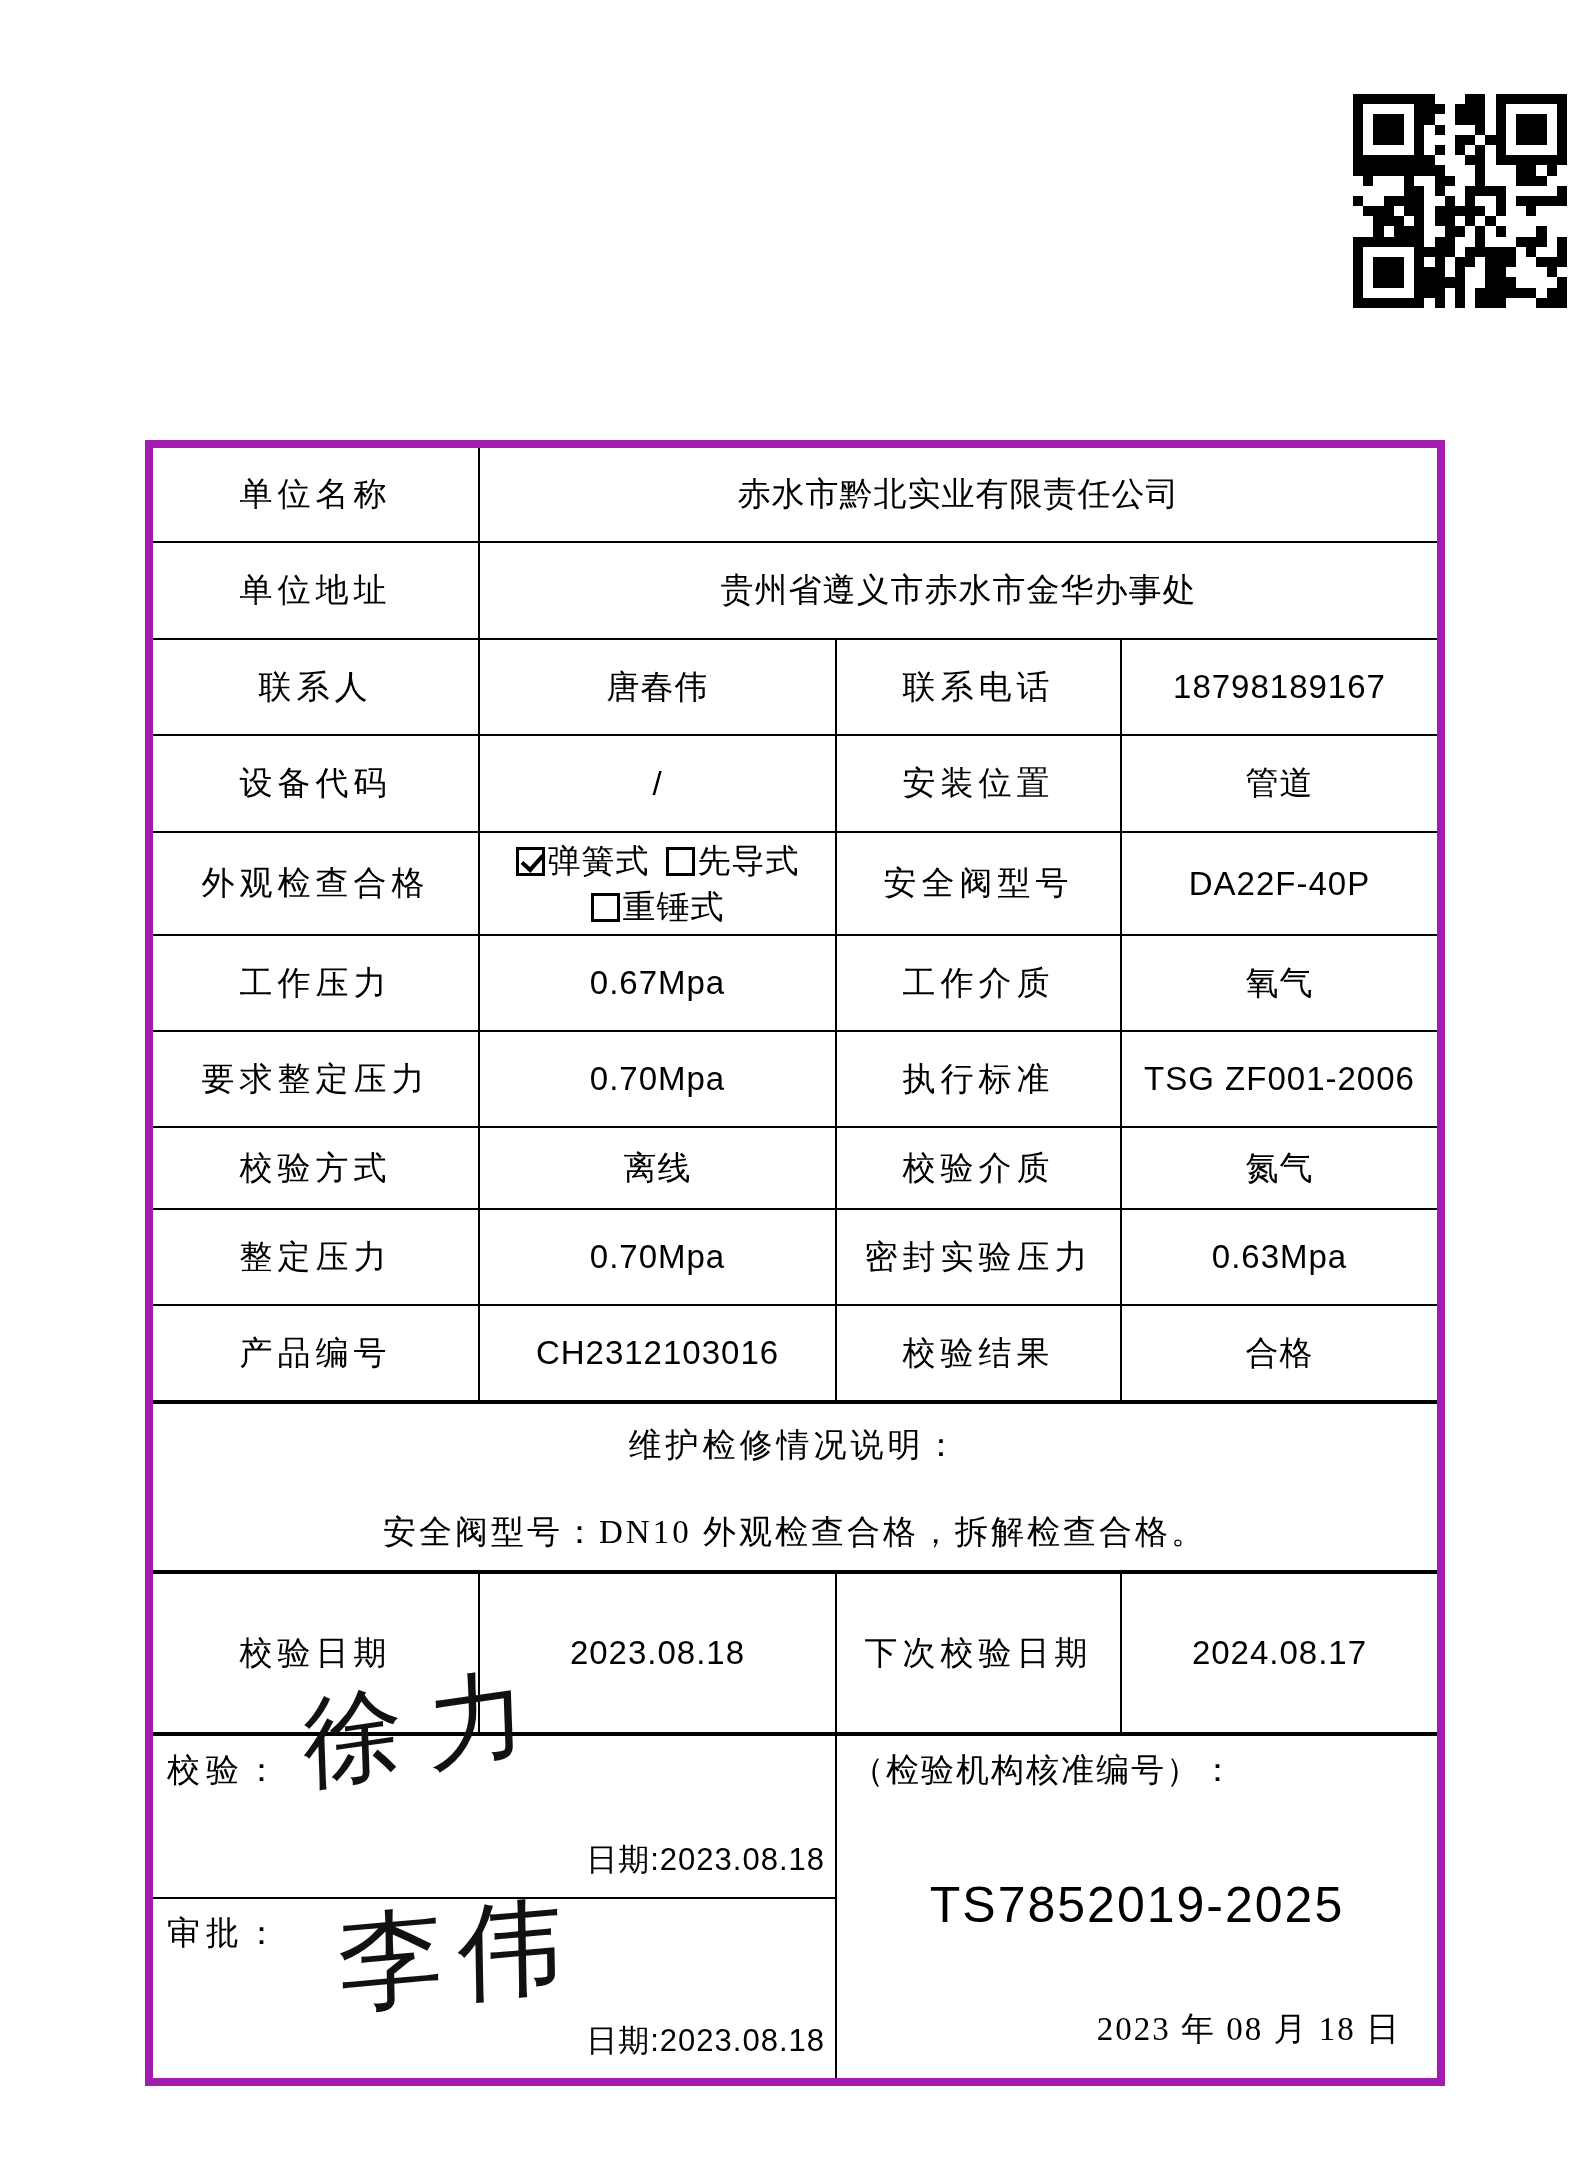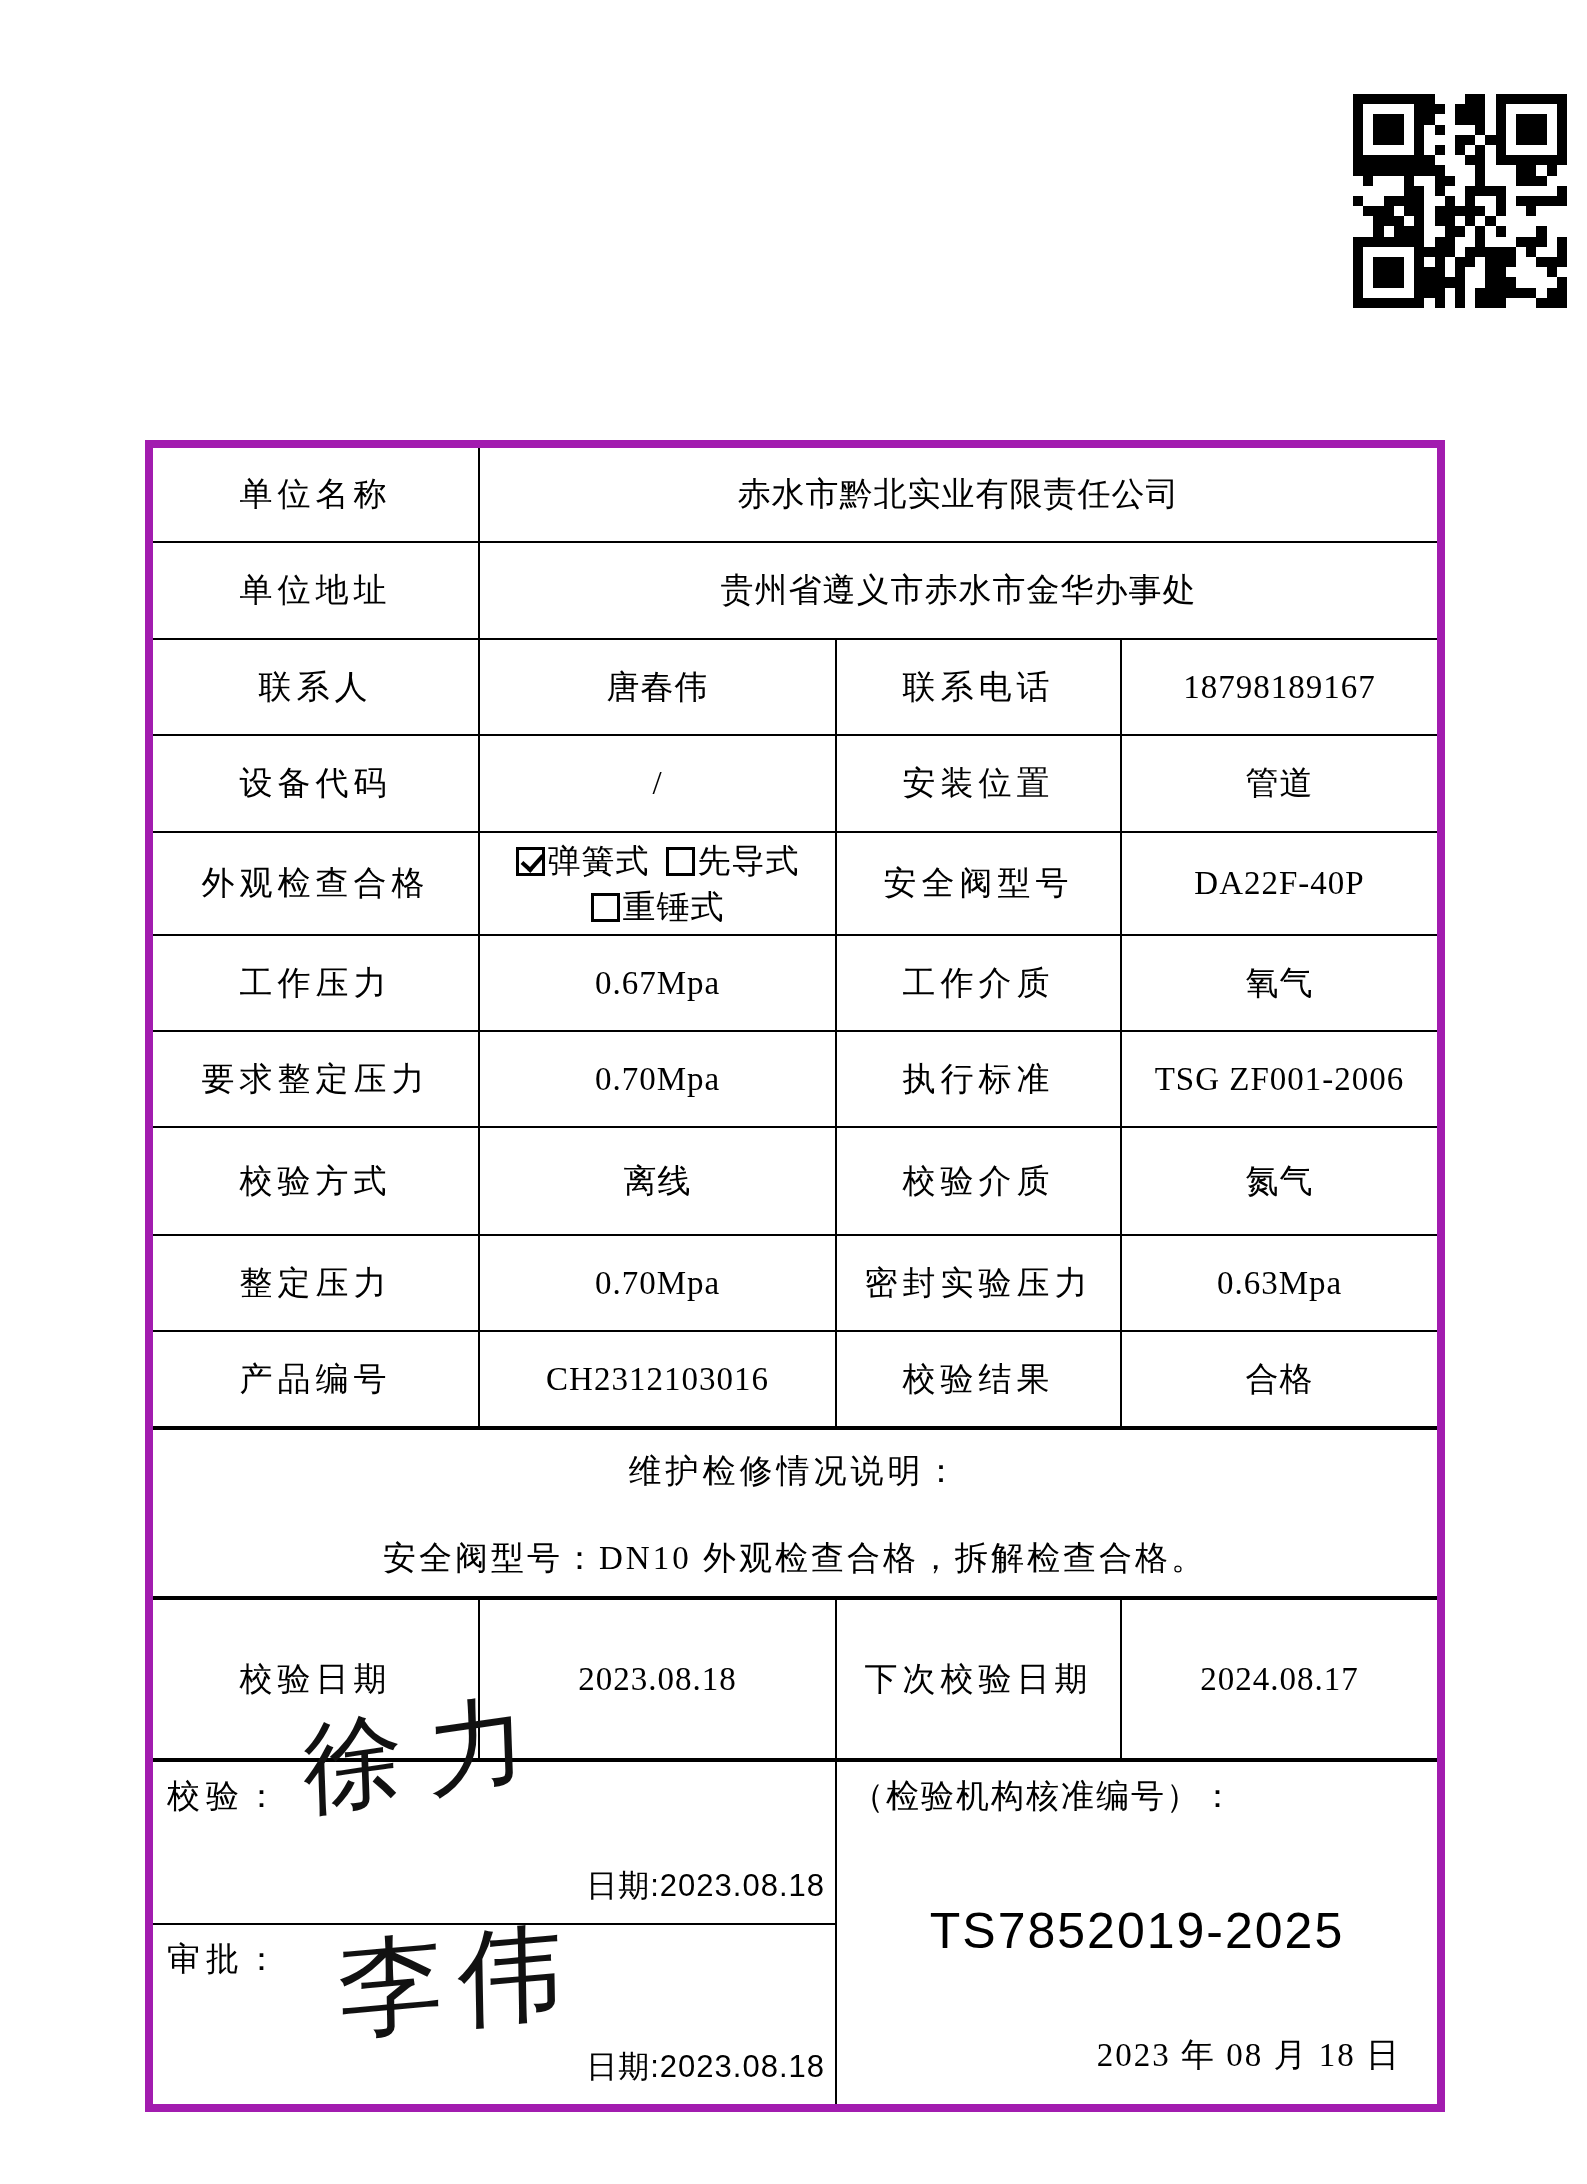--- a/index.html
+++ b/index.html
@@ -25,23 +25,23 @@
     position:absolute; top:440px; left:145px; width:1292px;
     border-collapse:collapse; table-layout:fixed;
     border:8px solid #a21caf;
   }
   table.form td {
     border:2px solid #000; text-align:center; vertical-align:middle;
     font-size:33px; overflow:visible;
   }
   tr.sep > td { border-top:4px solid #000; }
   .lab { letter-spacing:5px; }
-  .val { font-family:Liberation Serif, serif; letter-spacing:1px; }
-  
-  .h98{height:98px}.h97{height:97px}.h96{height:96px}.h94{height:108px}
+  .val { font-family:Liberation Sans, sans-serif; letter-spacing:1px; }
+  
+  .h98{height:98px}.h97{height:97px}.h96{height:96px}.h94{height:82px}
   .h103{height:103px}.h170{height:170px}.h162{height:162px}.h164{height:164px}.h184{height:184px}
   
   .cbcell { font-size:32px; letter-spacing:1px; padding:4px 0; }
   .cbline { line-height:46px; white-space:nowrap; }
   .cb {
     display:inline-block; width:29px; height:29px; border:3px solid #000;
     vertical-align:-4px; margin-right:3px; position:relative;
   }
   .cb + .cb-label { margin-right:0; }
   .cb.second { margin-left:16px; }

